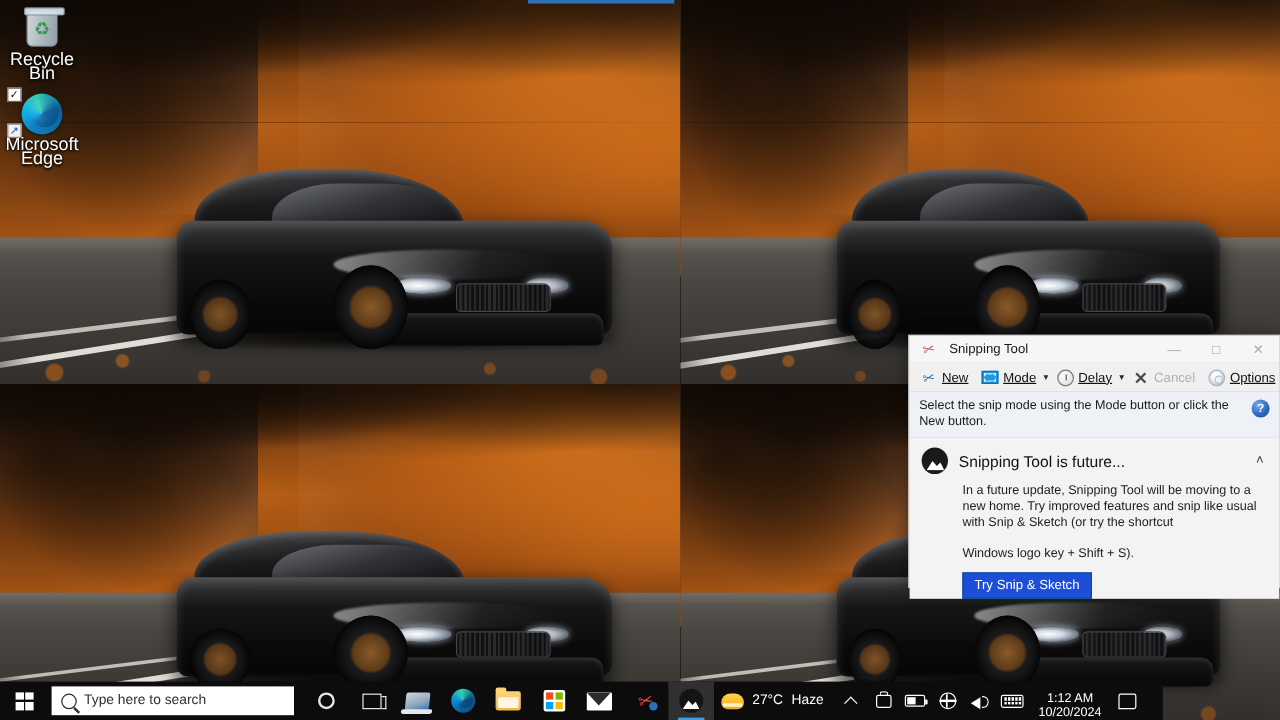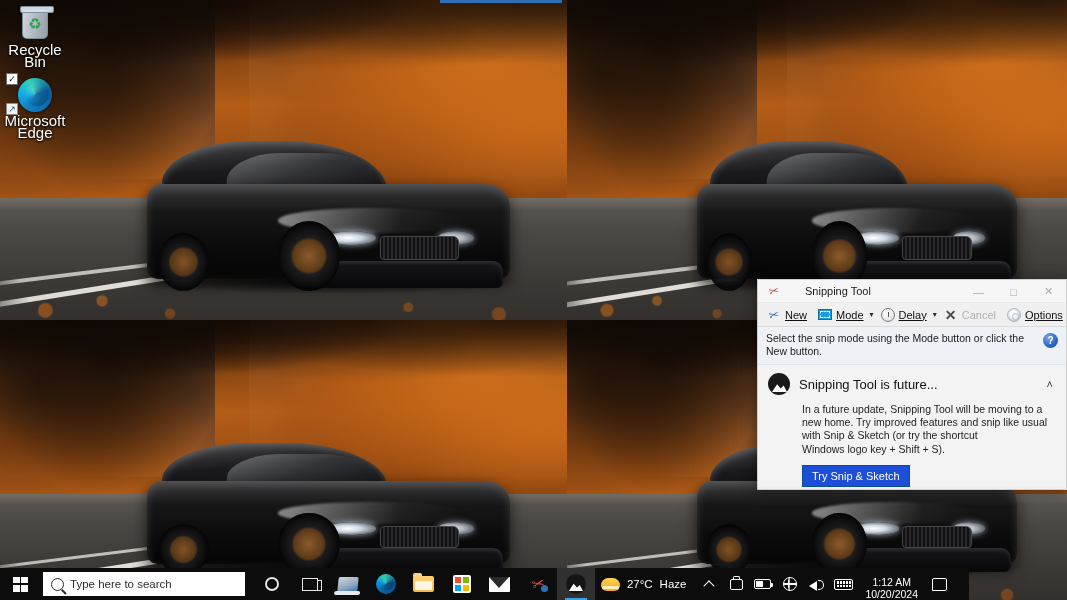--- a/index.html
+++ b/index.html
@@ -277,21 +277,21 @@
     position: relative;
   }
   .scissors {
     font-size: 12px; color: #c0504d; line-height: 1;
     transform: rotate(-12deg);
     display: inline-block;
   }
   .scissors.blue { color: #2b6cb0; }
   .title-text {
     font-size: 11px; color: #1a1a1a;
-    margin-left: 20px;
+    margin-left: 6px;
     flex: 1;
   }
   .win-btns { display: flex; height: 100%; }
   .win-btn {
     width: 35px; height: 23px;
     display: flex; align-items: center; justify-content: center;
     font-size: 11px; color: #a8a8a8;
     cursor: default;
   }
 
@@ -395,21 +395,21 @@
   .notice-title {
     font-size: 13px; color: #111; flex: 1;
   }
   .chev {
     font-size: 11px; color: #333; padding: 0 3px; cursor: default;
   }
   .notice-body {
     font-size: 10.5px; color: #222; line-height: 13px;
     padding: 6px 6px 0 34px;
   }
-  .notice-body .line2 { display:block; margin-top: 1px; }
+  .notice-body .line2 { display:block; margin-top: 13px; }
   .notice-actions { padding: 9px 0 0 34px; }
   .primary-btn {
     display: inline-block;
     background: #1d4ed8;
     border: 1px solid #0a4f8c;
     color: #ffffff;
     font-size: 11px;
     padding: 4px 9px;
     cursor: default;
   }

